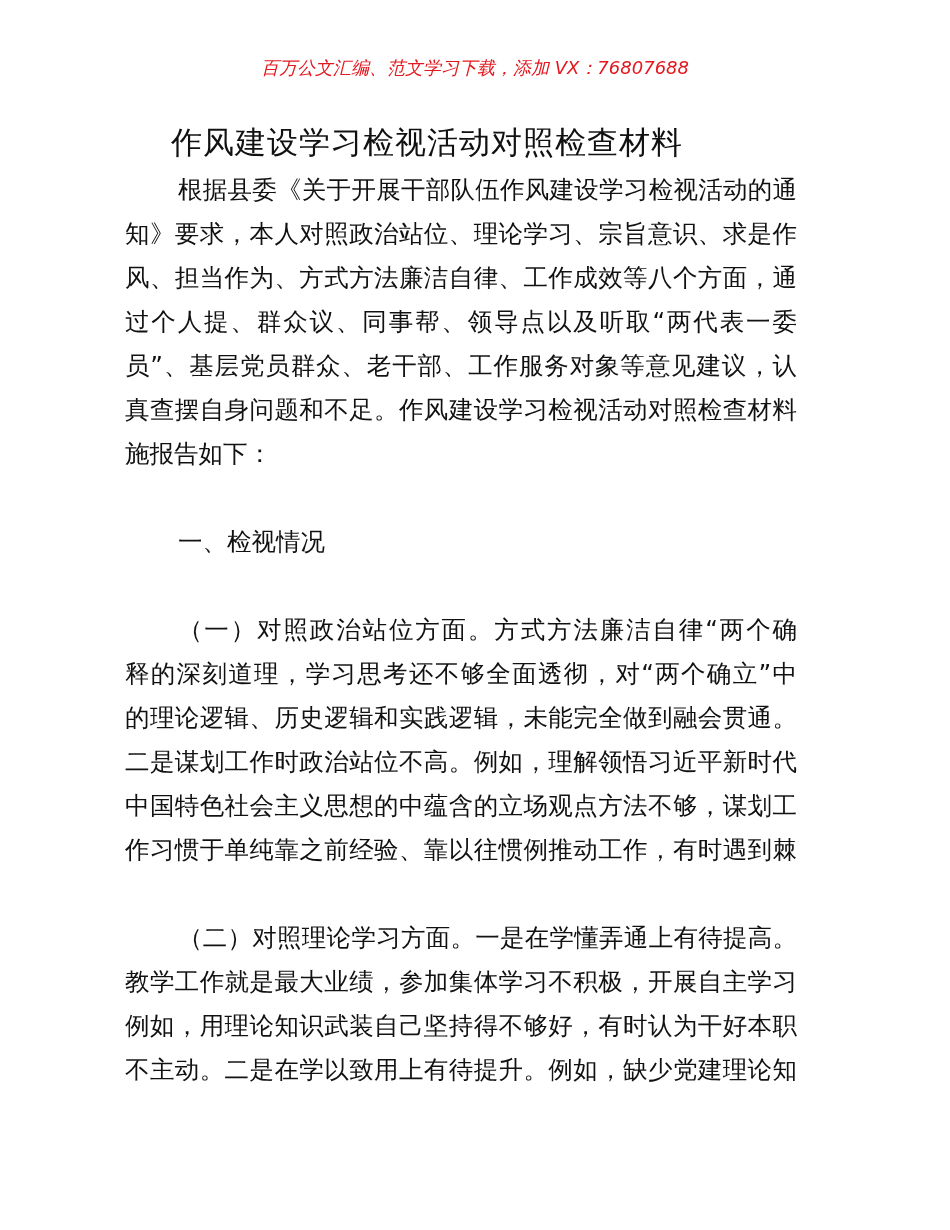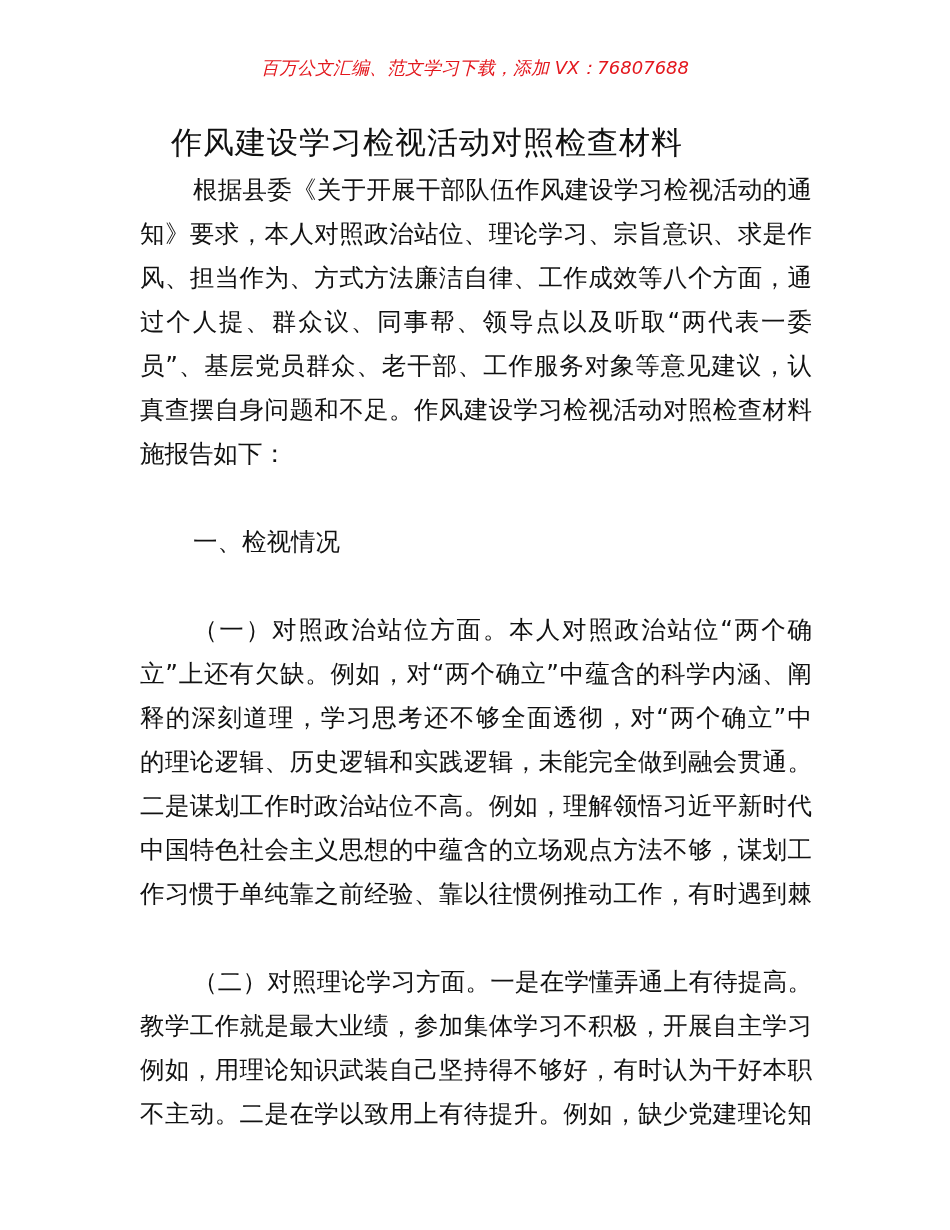--- a/index.html
+++ b/index.html
@@ -34,21 +34,21 @@
       width: 854px;
       text-align: center;
       font-size: 31px;
       color: #111111;
       white-space: nowrap;
       letter-spacing: 1px;
     }
     .doc-body {
       position: absolute;
       top: 168px;
-      left: 140px;
+      left: 125px;
       width: 672px;
     }
     .line {
       height: 44px;
       line-height: 44px;
       font-size: 24.5px;
       white-space: nowrap;
       text-align: justify;
       text-align-last: justify;
       overflow: visible;
@@ -84,22 +84,21 @@
 
   <div class="gap"></div>
 
   <div>
     <div class="line indent last">一、检视情况</div>
   </div>
 
   <div class="gap"></div>
 
   <div>
-    <div class="line indent">（一）对照政治站位方面。本人对照政治站位“两个确</div>
-    <div class="line">立”上还有欠缺。例如，对“两个确立”中蕴含的科学内涵、阐</div>
+    <div class="line indent">（一）对照政治站位方面。方式方法廉洁自律“两个确</div>
     <div class="line">释的深刻道理，学习思考还不够全面透彻，对“两个确立”中</div>
     <div class="line">的理论逻辑、历史逻辑和实践逻辑，未能完全做到融会贯通。</div>
     <div class="line">二是谋划工作时政治站位不高。例如，理解领悟习近平新时代</div>
     <div class="line">中国特色社会主义思想的中蕴含的立场观点方法不够，谋划工</div>
     <div class="line">作习惯于单纯靠之前经验、靠以往惯例推动工作，有时遇到棘</div>
   </div>
 
   <div class="gap"></div>
 
   <div>

